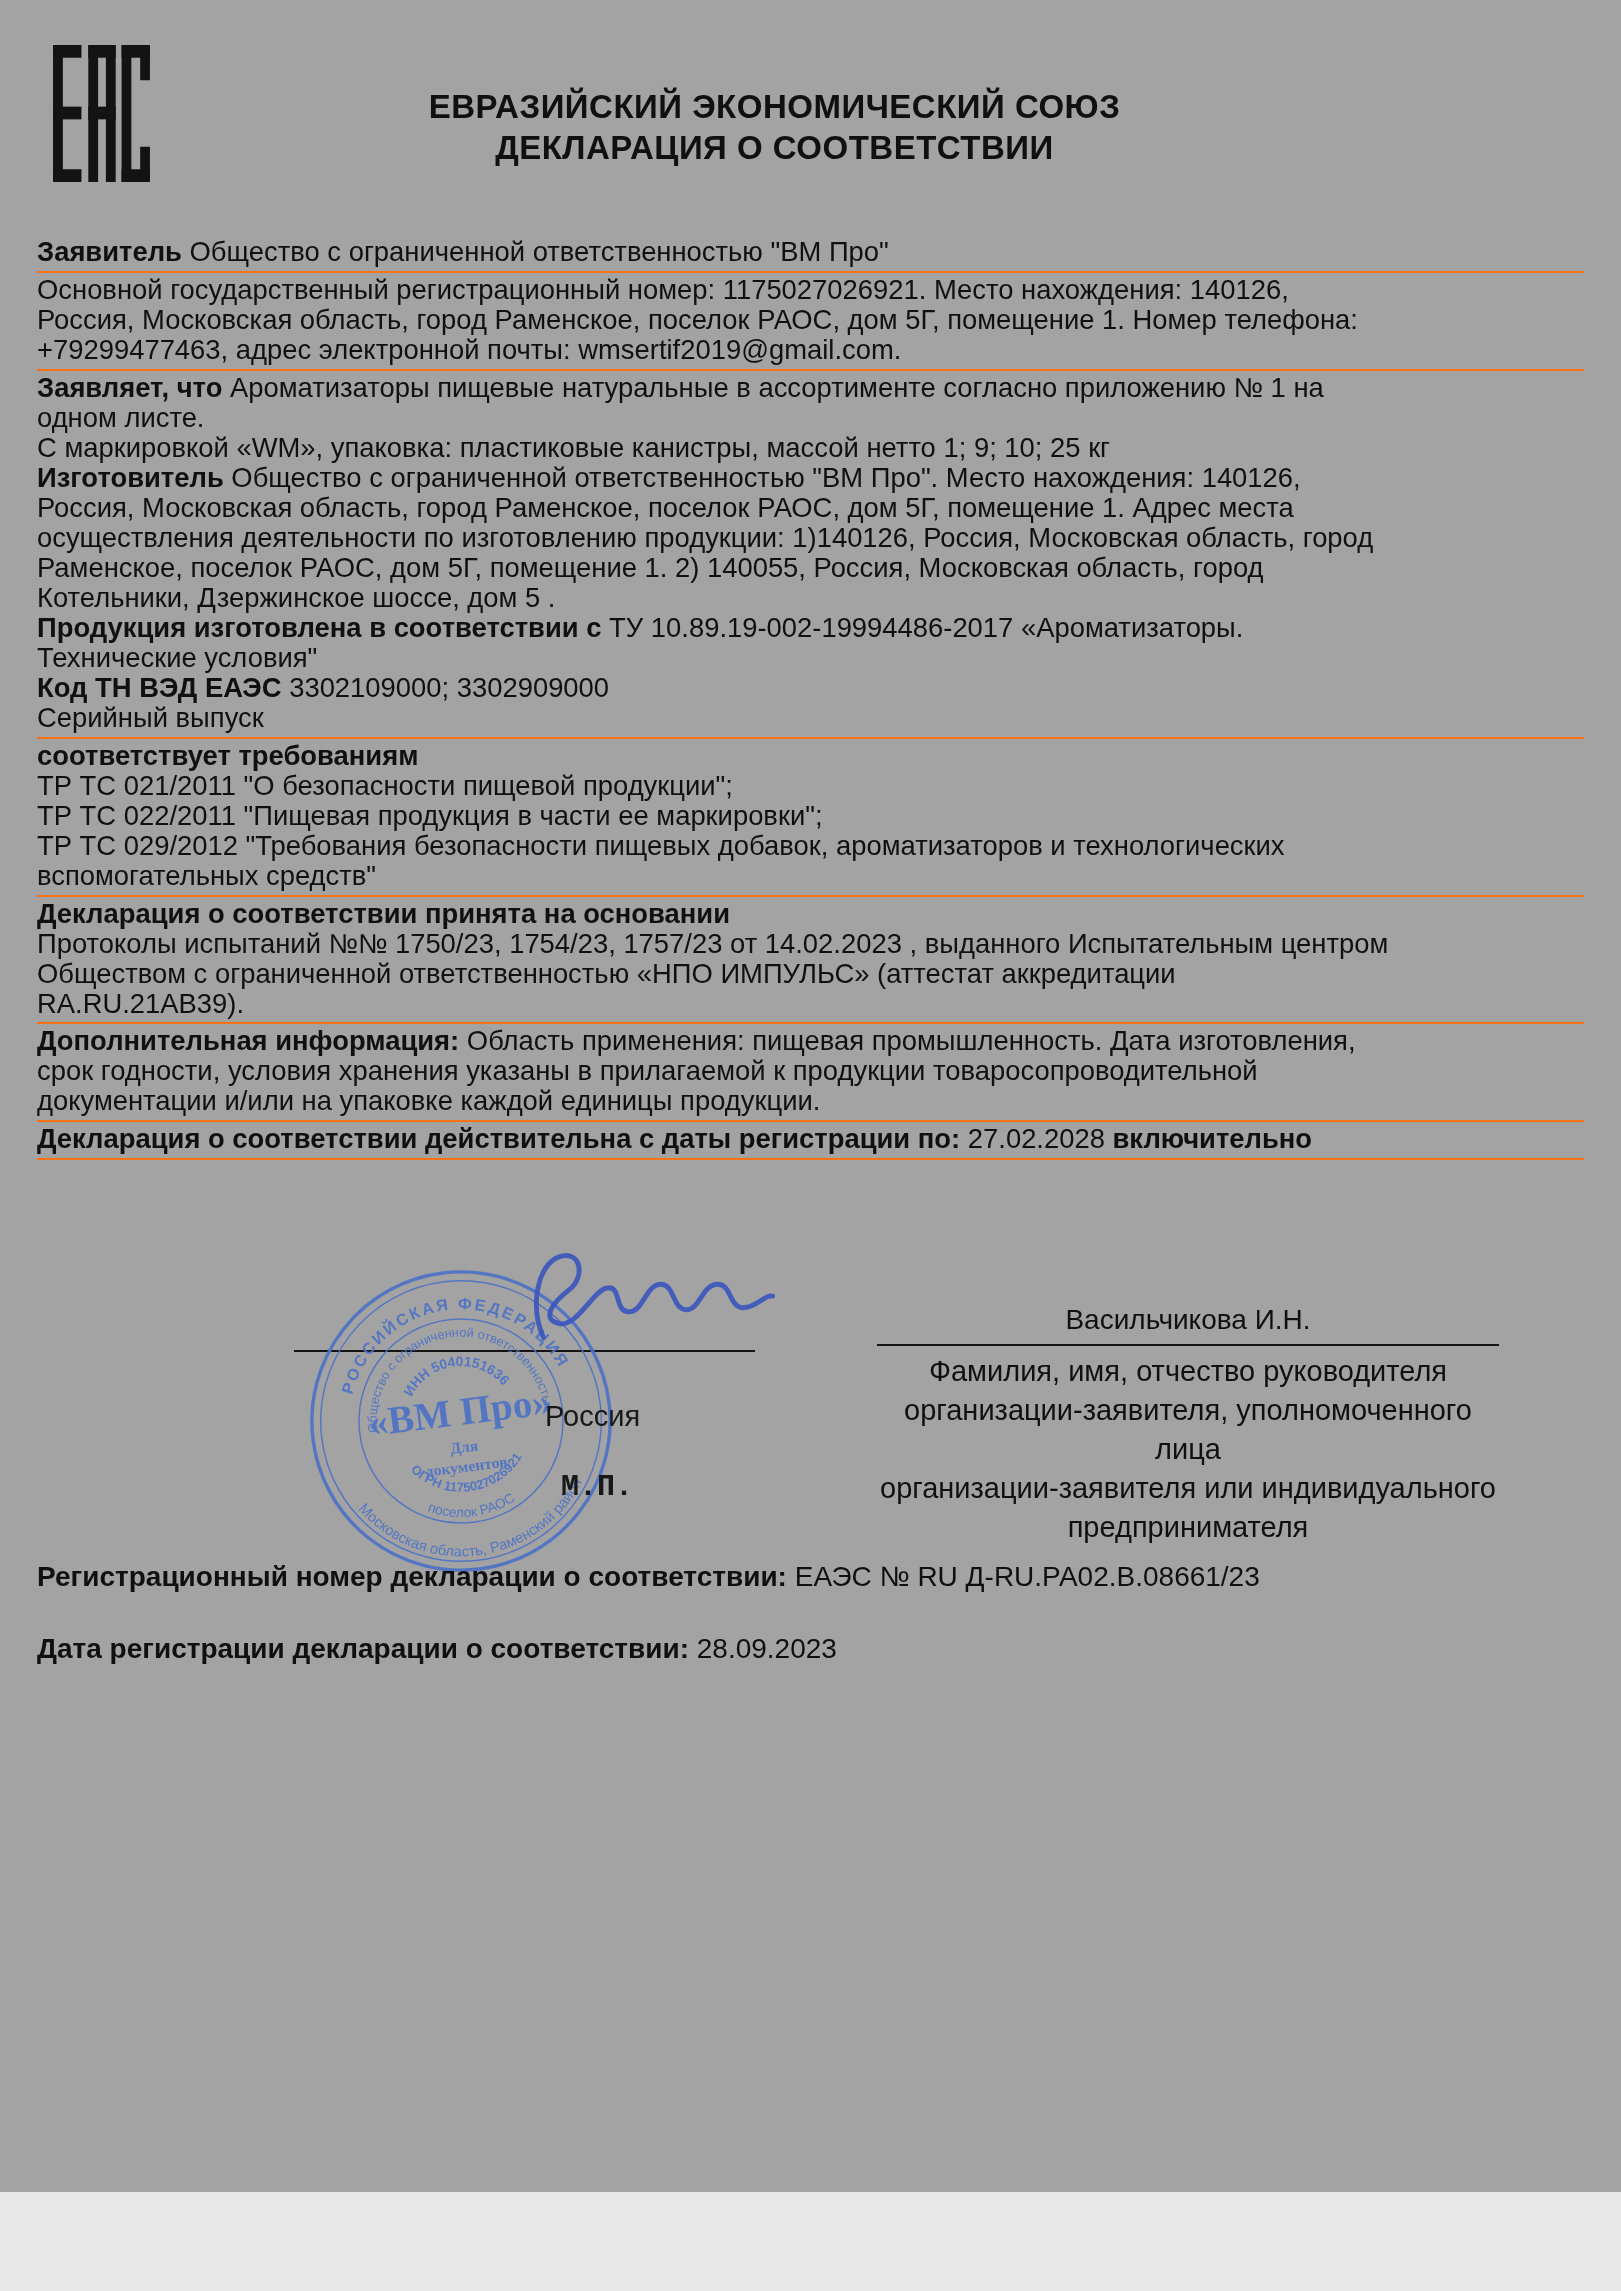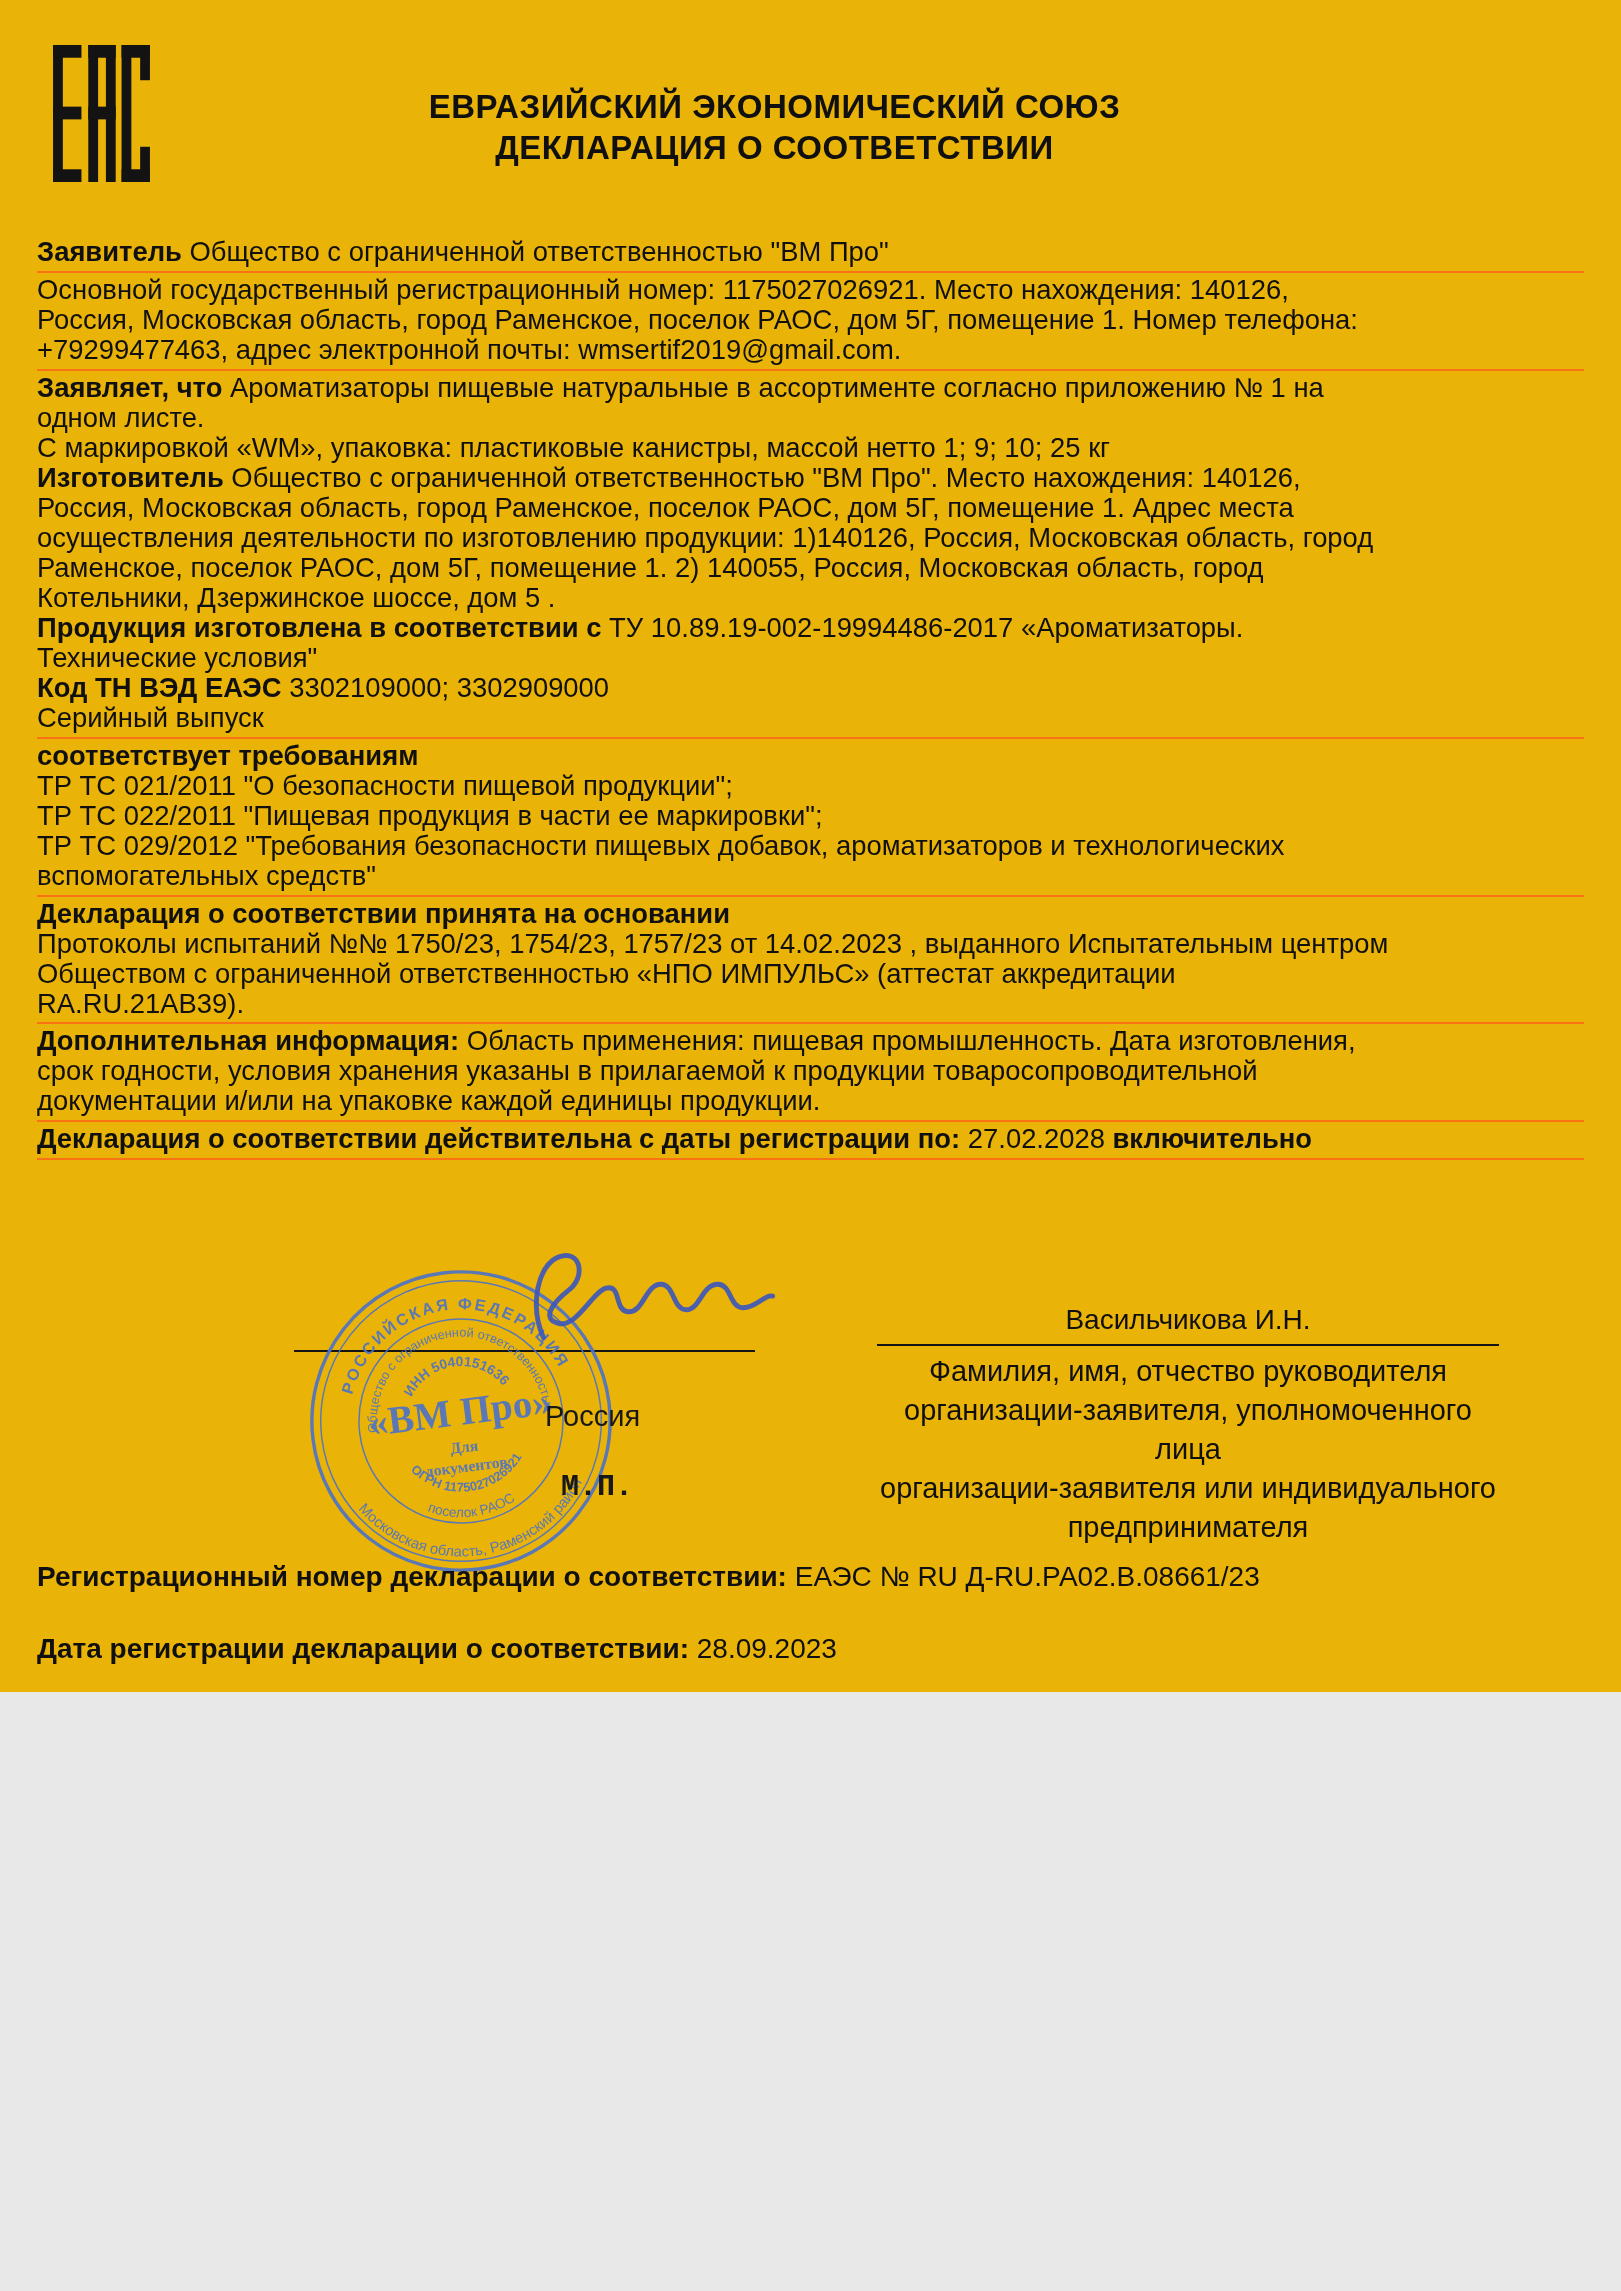--- a/index.html
+++ b/index.html
@@ -1,19 +1,19 @@
 <!DOCTYPE html>
 <html><head>
 <meta charset="utf-8">
 <style>
   html,body{margin:0;padding:0;background:#e8e8e8;}
   .page{
     position:relative;
-    width:1621px;height:1692px;
-    background:#eab308;
+    width:1621px;height:2192px;
+    background:#a3a3a3;
     font-family:"Liberation Sans","DejaVu Sans",sans-serif;
     color:#101010;
     overflow:hidden;
     margin:0 auto;
   }
   
   .eac-logo{position:absolute;left:53px;top:45px;}
   .eac-logo rect{fill:#131313;}
   
   .doc-title{

